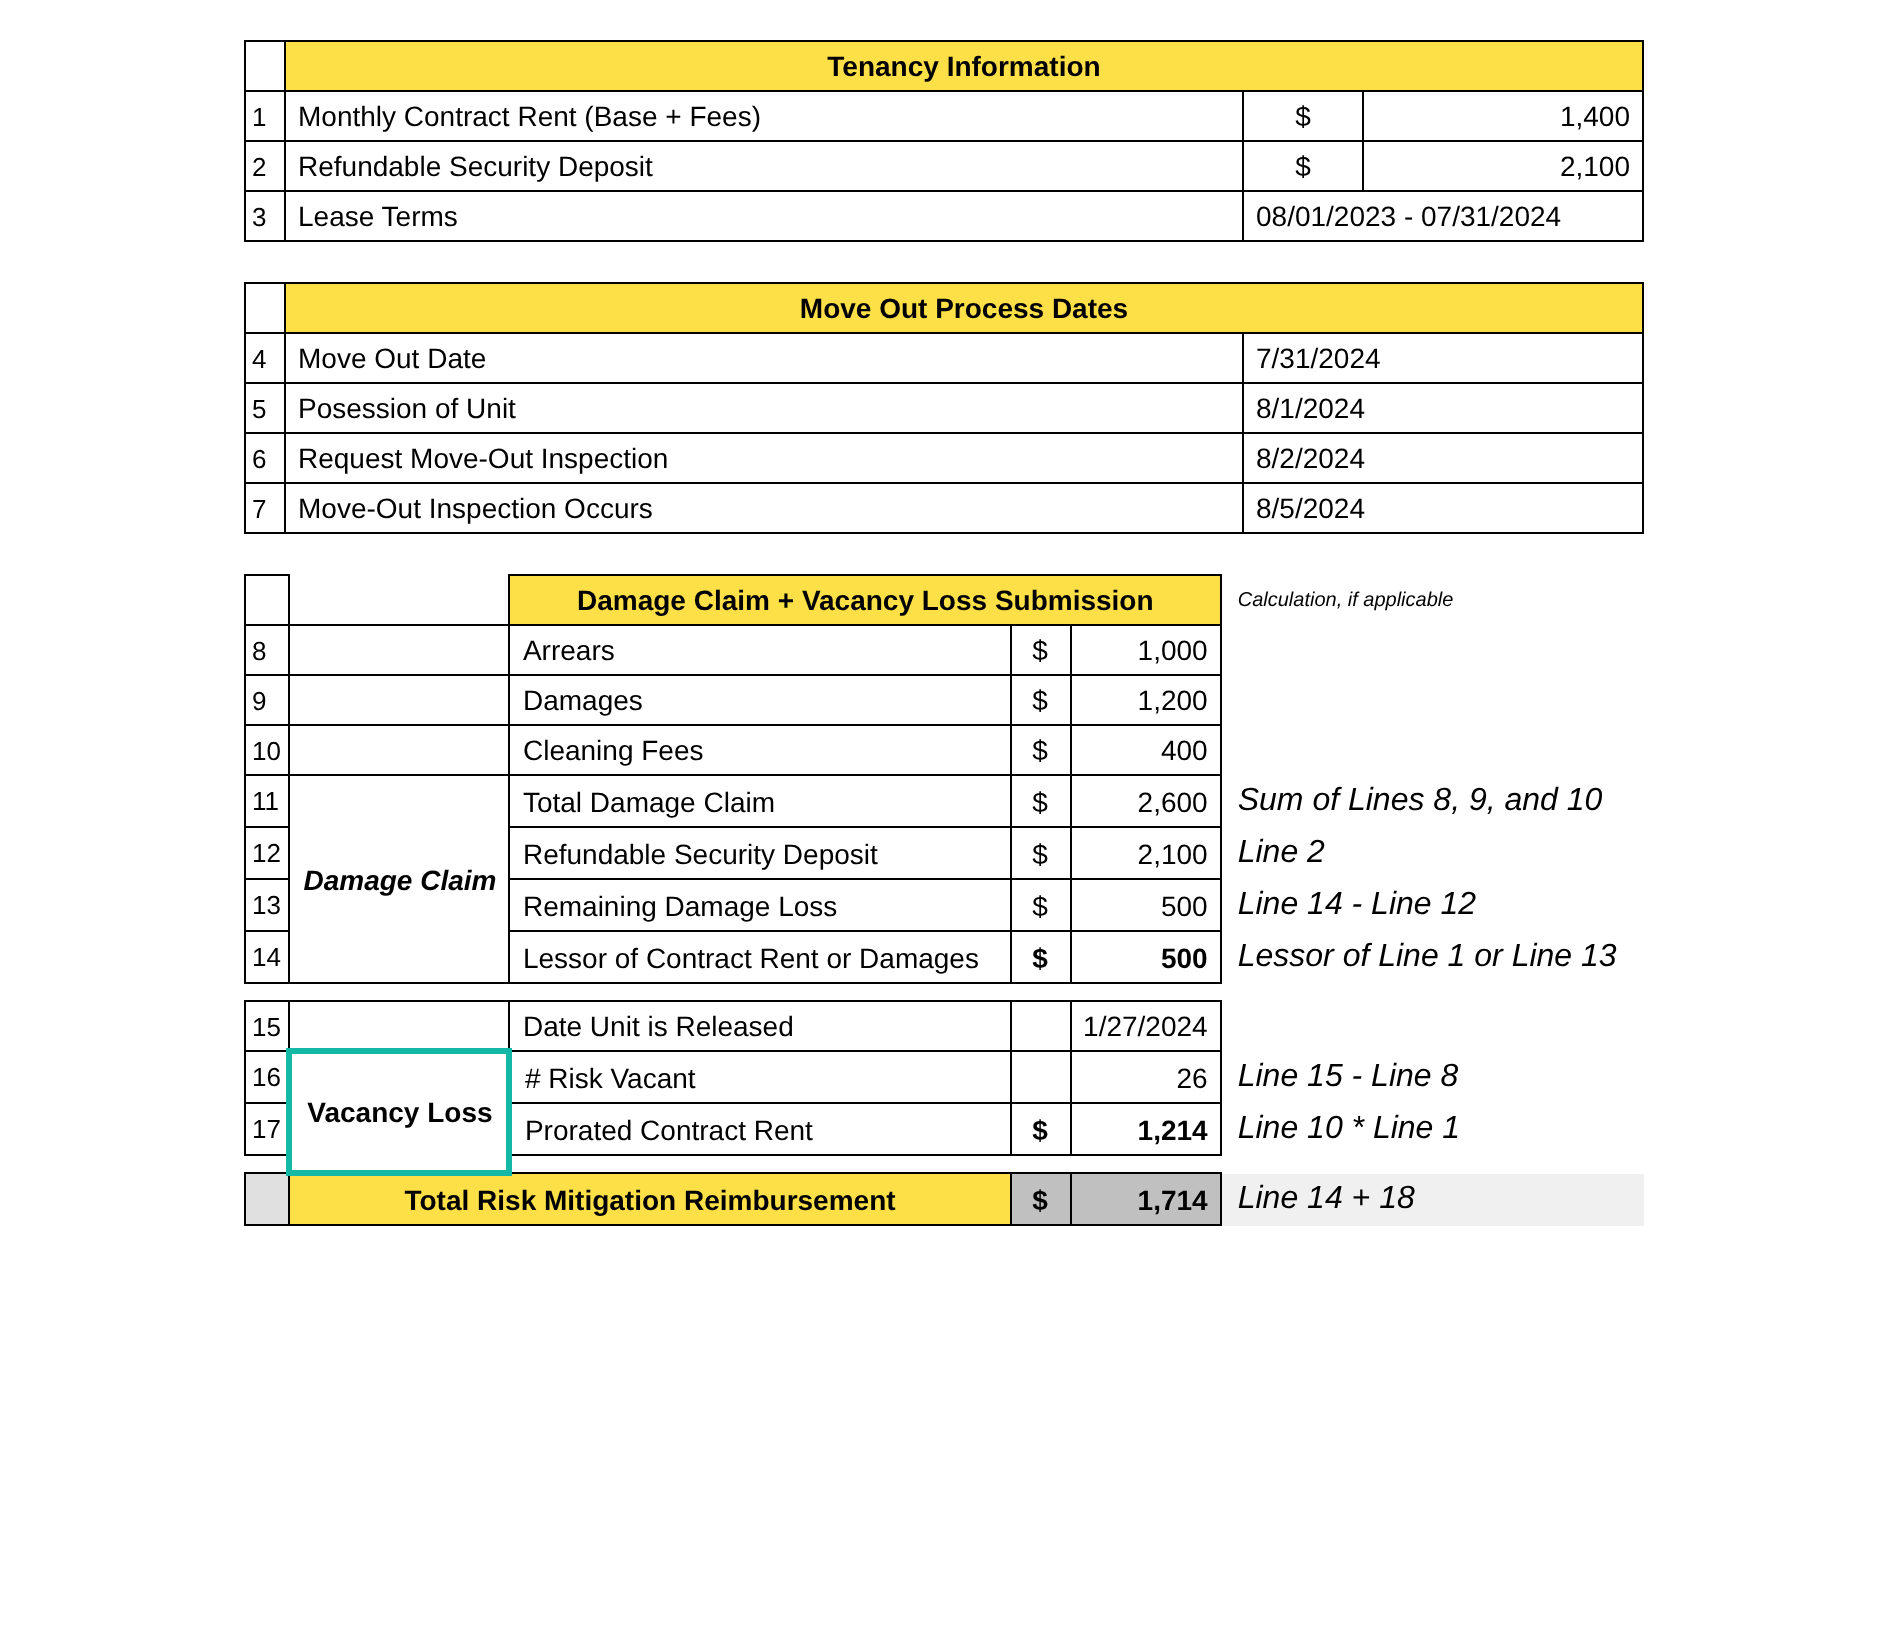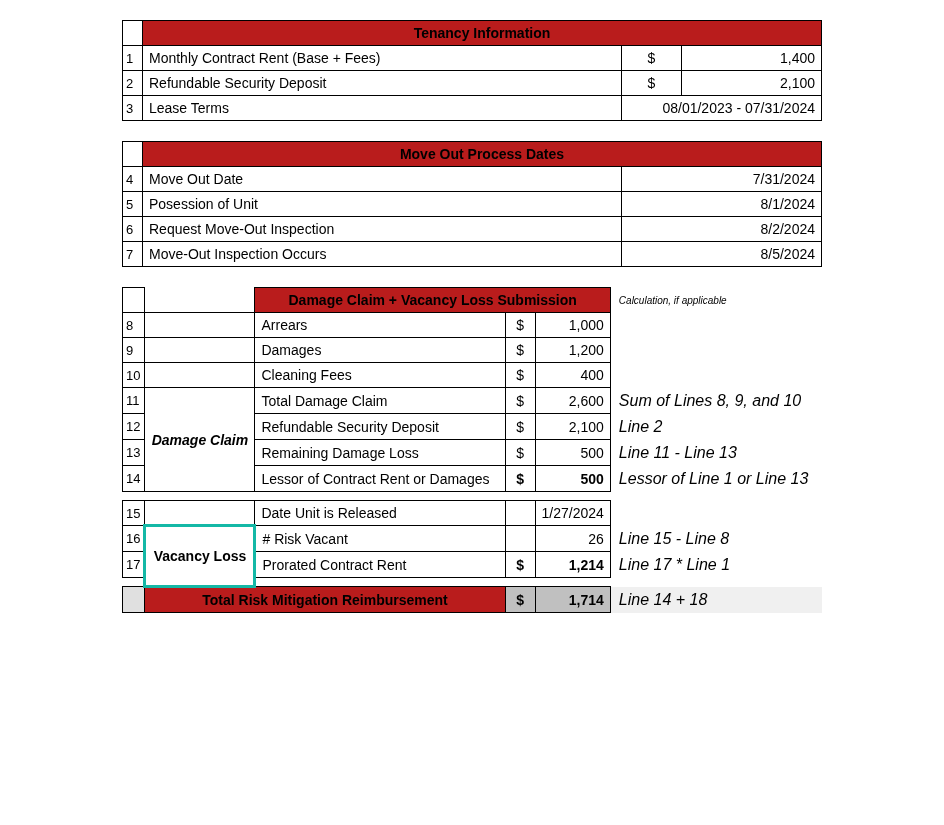--- a/index.html
+++ b/index.html
@@ -18,21 +18,21 @@
       width: 100%;
       border-collapse: collapse;
       margin-bottom: 20px;
     }
     td, th {
       border: 1px solid #000;
       padding: 4px 6px;
       vertical-align: middle;
     }
     .section-header {
-      background: #b91c1c;
+      background: #fde047;
       font-weight: bold;
       text-align: center;
       font-size: 14px;
     }
     .row-num {
       width: 20px;
       text-align: left;
       border: 1px solid #000;
       padding: 4px 3px;
       font-size: 13px;
@@ -42,21 +42,21 @@
     }
     .dollar-cell {
       width: 30px;
       text-align: center;
     }
     .amount-cell {
       width: 70px;
       text-align: right;
     }
     .date-cell {
-      text-align: right;
+      text-align: left;
       width: 200px;
     }
     .note-cell {
       border: none;
       font-style: italic;
       font-size: 16px;
       padding-left: 8px;
       white-space: nowrap;
     }
     .bold { font-weight: bold; }
@@ -186,21 +186,21 @@
         <td class="dollar-cell">$</td>
         <td class="amount-cell">2,100</td>
         <td class="note-cell">Line 2</td>
       </tr>
 
       <tr>
         <td class="row-num">13</td>
         <td class="label-cell">Remaining Damage Loss</td>
         <td class="dollar-cell">$</td>
         <td class="amount-cell">500</td>
-        <td class="note-cell">Line 11 - Line 13</td>
+        <td class="note-cell">Line 14 - Line 12</td>
       </tr>
 
       <tr>
         <td class="row-num">14</td>
         <td class="label-cell">Lessor of Contract Rent or Damages</td>
         <td class="dollar-cell bold">$</td>
         <td class="amount-cell bold">500</td>
         <td class="note-cell">Lessor of Line 1 or Line 13</td>
       </tr>
 
@@ -224,21 +224,21 @@
         <td class="dollar-cell"></td>
         <td class="amount-cell">26</td>
         <td class="note-cell">Line 15 - Line 8</td>
       </tr>
 
       <tr>
         <td class="row-num">17</td>
         <td class="label-cell">Prorated Contract Rent</td>
         <td class="dollar-cell bold">$</td>
         <td class="amount-cell bold">1,214</td>
-        <td class="note-cell">Line 17 * Line 1</td>
+        <td class="note-cell">Line 10 * Line 1</td>
       </tr>
 
       <tr>
         <td style="border:none; height:8px;"></td>
         <td style="border:none; height:8px;" colspan="3"></td>
         <td style="border:none;"></td>
       </tr>
 
       <tr class="total-row">
         <td class="row-num" style="border:1px solid #000; background:#e0e0e0;"></td>

